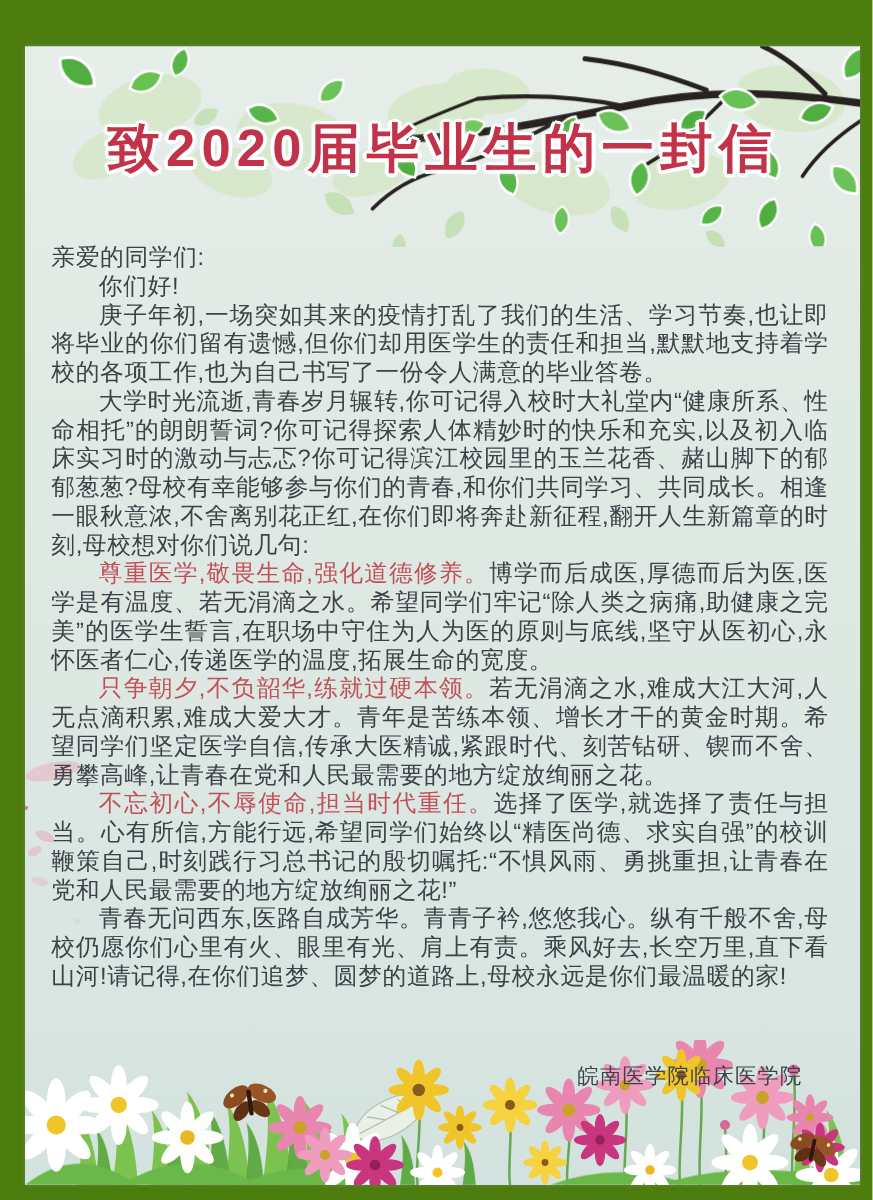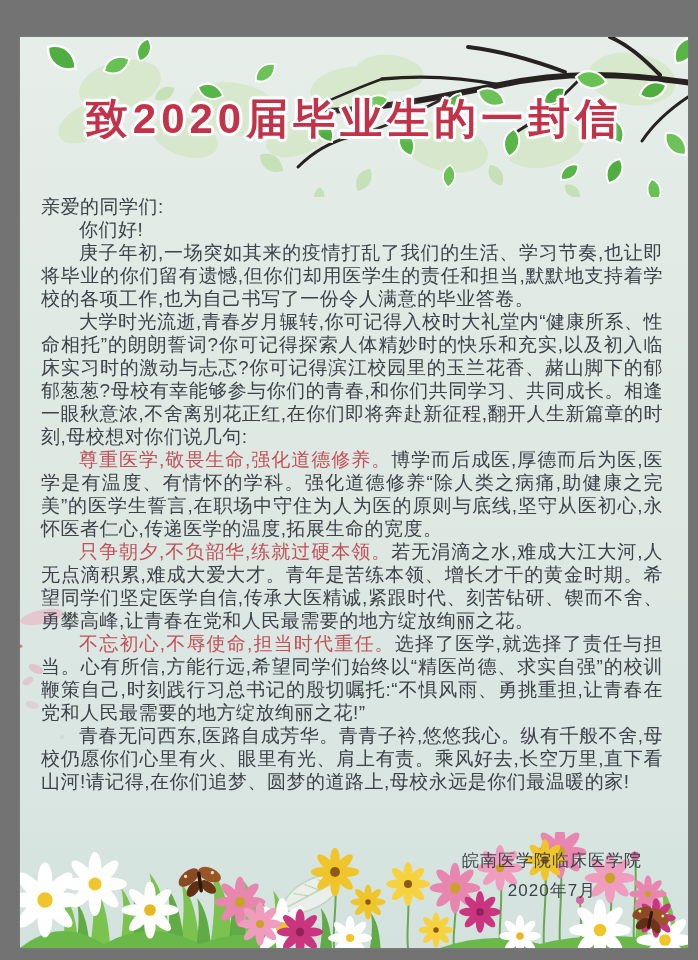--- a/index.html
+++ b/index.html
@@ -1,17 +1,17 @@
 <!DOCTYPE html>
 <html><head>
 <meta charset="utf-8">
 <style>
   html,body{margin:0;padding:0;background:#ffffff;}
   .canvas{
-    position:relative;width:698px;height:960px;background:#737373;
+    position:relative;width:698px;height:960px;background:#4d7c0f;
     font-family:"Liberation Sans","DejaVu Sans",sans-serif;overflow:hidden;
   }
   .page{
     position:absolute;left:20px;top:37px;width:668px;height:911px;overflow:hidden;
     background:linear-gradient(180deg,#e7eee9 0%,#e2ebe6 18%,#dde8e3 55%,#d8e5e1 85%,#d3e2de 100%);
     box-shadow:0 0 3px rgba(140,150,145,.45);
   }
   .deco-top{position:absolute;left:0;top:0;width:668px;height:160px;z-index:2;}
   .deco-bottom{position:absolute;left:0;top:795px;width:668px;height:116px;z-index:1;}
   .deco-left{position:absolute;left:-14px;top:540px;width:74px;height:190px;z-index:1;}
@@ -286,25 +286,24 @@
       </g>
     </svg>
 
     <div class="title">致2020届毕业生的一封信</div>
 
     <div class="body-text">
       <p>亲爱的同学们:</p>
       <p class="para"><span class="lead"></span><span>你们好!</span></p>
       <p class="para"><span class="lead"></span><span>庚子年初,一场突如其来的疫情打乱了我们的生活、学习节奏,也让即将毕业的你们留有遗憾,但你们却用医学生的责任和担当,默默地支持着学校的各项工作,也为自己书写了一份令人满意的毕业答卷。</span></p>
       <p class="para"><span class="lead"></span><span>大学时光流逝,青春岁月辗转,你可记得入校时大礼堂内“健康所系、性命相托”的朗朗誓词?你可记得探索人体精妙时的快乐和充实,以及初入临床实习时的激动与忐忑?你可记得滨江校园里的玉兰花香、赭山脚下的郁郁葱葱?母校有幸能够参与你们的青春,和你们共同学习、共同成长。相逢一眼秋意浓,不舍离别花正红,在你们即将奔赴新征程,翻开人生新篇章的时刻,母校想对你们说几句:</span></p>
-      <p class="para"><span class="lead">尊重医学,敬畏生命,强化道德修养。</span><span>博学而后成医,厚德而后为医,医学是有温度、有情怀的学科。强化道德修养“除人类之病痛,助健康之完美”的医学生誓言,在职场中守住为人为医的原则与底线,坚守从医初心,永怀医者仁心,传递医学的温度,拓展生命的宽度。</span></p>
+      <p class="para"><span class="lead">尊重医学,敬畏生命,强化道德修养。</span><span>博学而后成医,厚德而后为医,医学是有温度、若无涓滴之水。希望同学们牢记“除人类之病痛,助健康之完美”的医学生誓言,在职场中守住为人为医的原则与底线,坚守从医初心,永怀医者仁心,传递医学的温度,拓展生命的宽度。</span></p>
       <p class="para"><span class="lead">只争朝夕,不负韶华,练就过硬本领。</span><span>若无涓滴之水,难成大江大河,人无点滴积累,难成大爱大才。青年是苦练本领、增长才干的黄金时期。希望同学们坚定医学自信,传承大医精诚,紧跟时代、刻苦钻研、锲而不舍、勇攀高峰,让青春在党和人民最需要的地方绽放绚丽之花。</span></p>
       <p class="para"><span class="lead">不忘初心,不辱使命,担当时代重任。</span><span>选择了医学,就选择了责任与担当。心有所信,方能行远,希望同学们始终以“精医尚德、求实自强”的校训鞭策自己,时刻践行习总书记的殷切嘱托:“不惧风雨、勇挑重担,让青春在党和人民最需要的地方绽放绚丽之花!”</span></p>
       <p class="para"><span class="lead"></span><span>青春无问西东,医路自成芳华。青青子衿,悠悠我心。纵有千般不舍,母校仍愿你们心里有火、眼里有光、肩上有责。乘风好去,长空万里,直下看山河!请记得,在你们追梦、圆梦的道路上,母校永远是你们最温暖的家!</span></p>
     </div>
 
     <div class="signature">
       <div class="sig-org">皖南医学院临床医学院</div>
-      <div class="sig-date">2020年7月</div>
     </div>
 
   </div>
 </div>
 
 </body></html>

